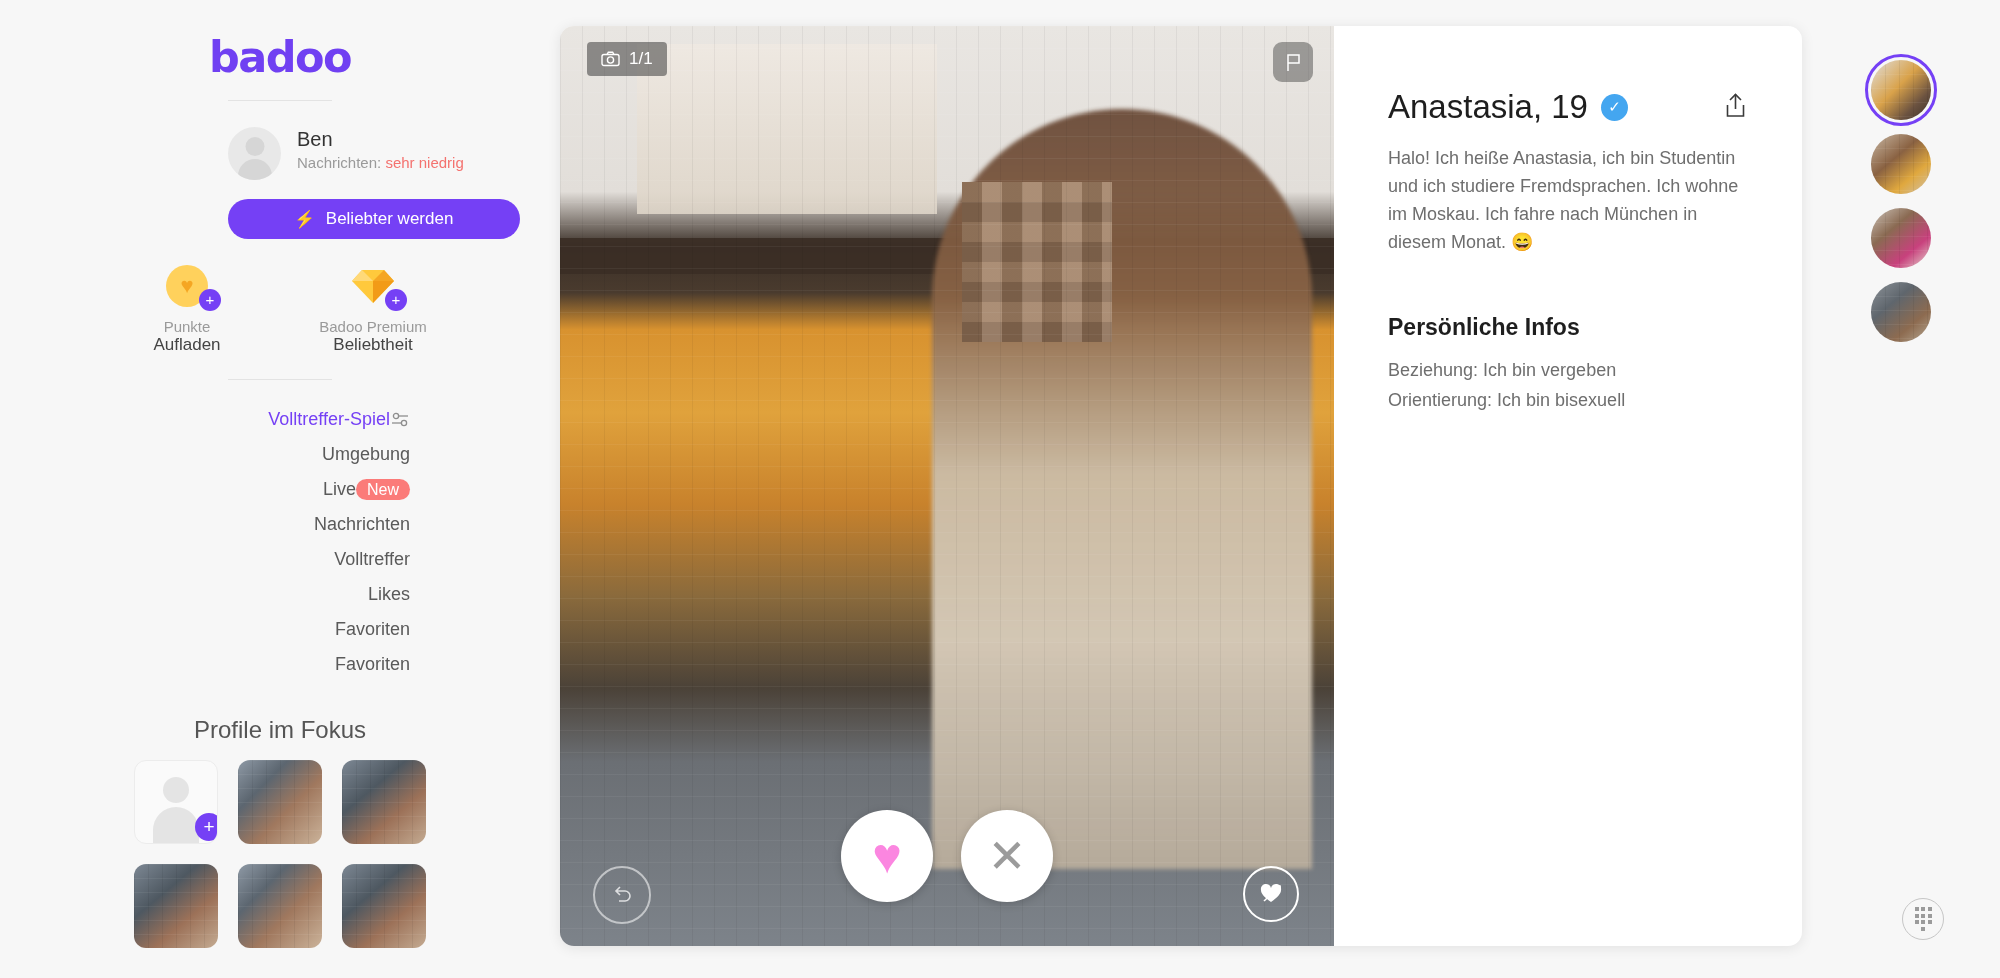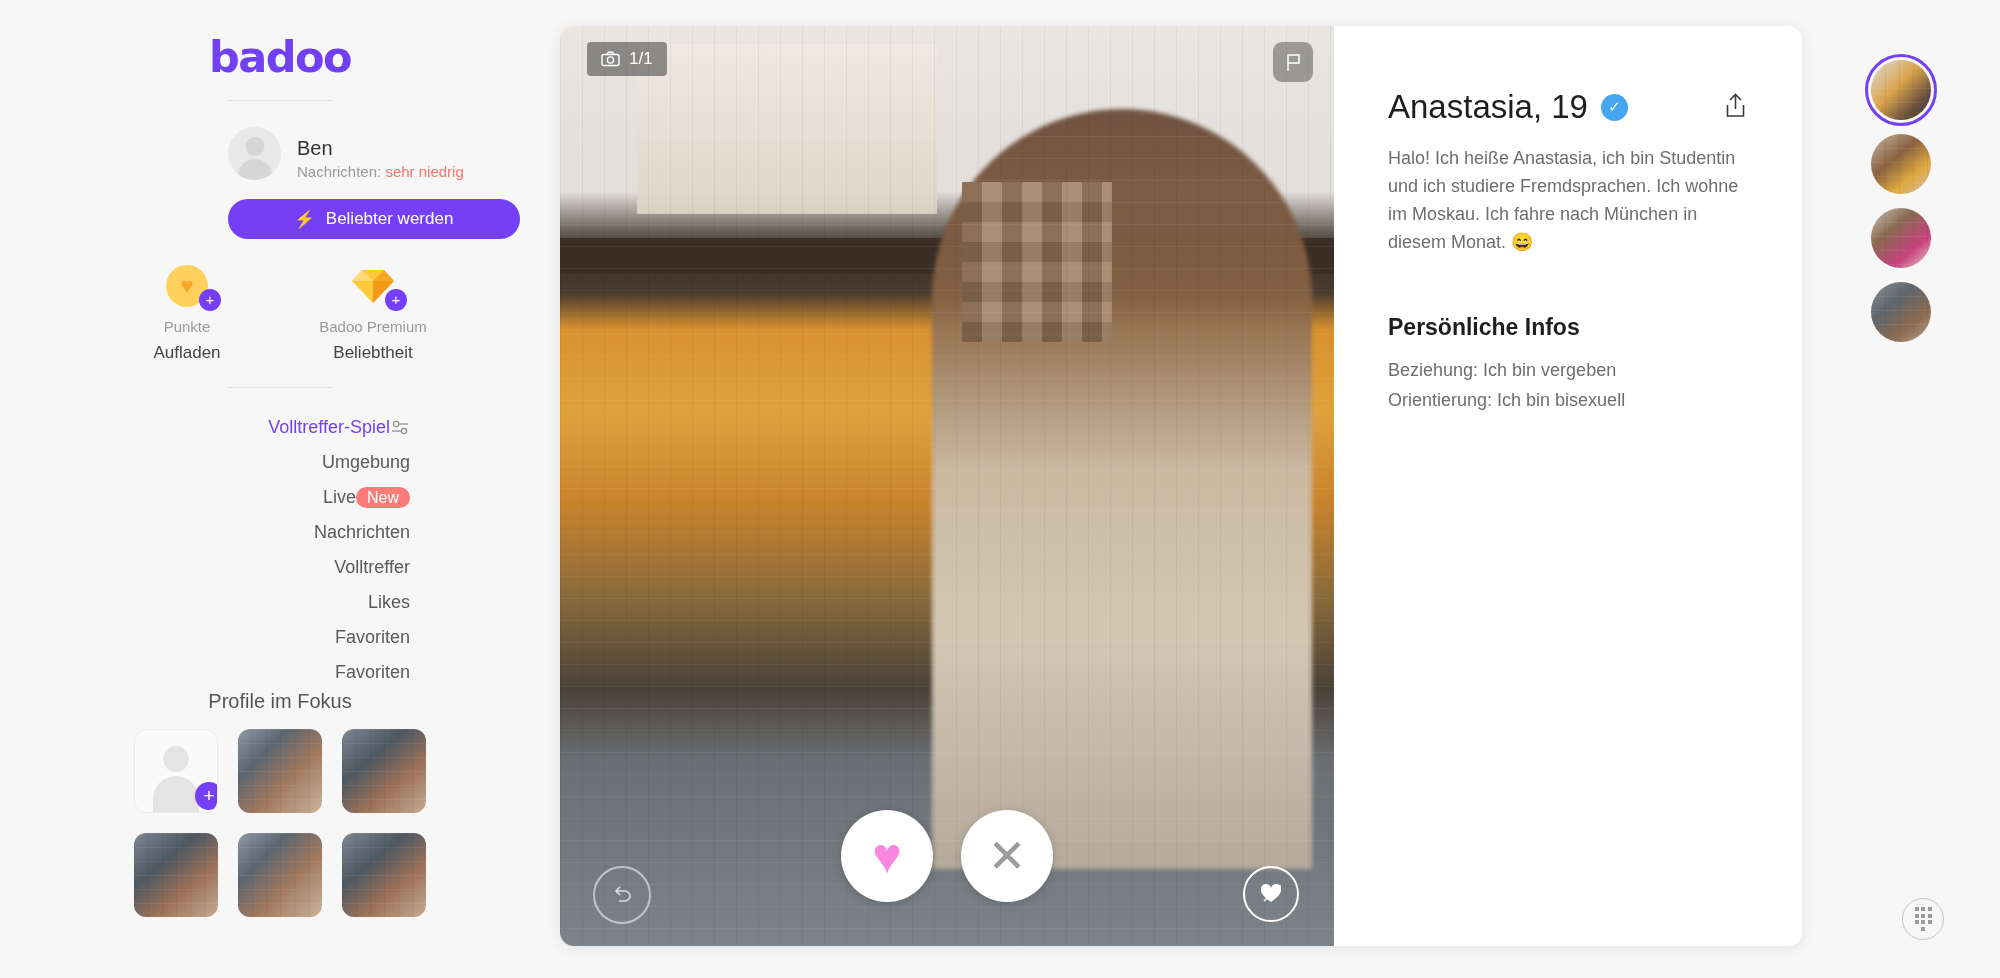--- a/index.html
+++ b/index.html
@@ -18,21 +18,21 @@
     flex: 0 0 560px;
     position: relative;
   }
   .logo-wrap { text-align: center; padding-top: 32px; }
   .logo {
     font-size: 43px; font-weight: bold; color: #7040f2;
     letter-spacing: -1.5px; font-family: "DejaVu Sans", sans-serif;
   }
   .divider { height: 1px; background: #e3e3e3; margin: 18px 228px 0 228px; }
 
-  .user-row { display: flex; align-items: flex-end; padding: 26px 0 0 228px; }
+  .user-row { display: flex; align-items: flex-start; padding: 26px 0 0 228px; }
   .avatar-circle {
     width: 53px; height: 53px; border-radius: 50%;
     background: #e8e8e8; flex: 0 0 53px; position: relative; overflow: hidden;
   }
   .avatar-circle::before {
     content: ""; position: absolute; left: 50%; top: 10px;
     width: 19px; height: 19px; border-radius: 50%;
     background: #d6d6d6; transform: translateX(-50%);
   }
   .avatar-circle::after {
@@ -63,37 +63,37 @@
   }
   .coin-heart { color: #f5a623; font-size: 22px; line-height: 1; }
   .gem { width: 44px; height: 40px; position: relative; }
   .gem svg { display:block; }
   .plus-badge {
     position: absolute; right: 26px; bottom: -2px;
     width: 22px; height: 22px; border-radius: 50%; background: #7540f5;
     color: #fff; font-size: 15px; line-height: 21px; text-align: center;
   }
   .tile-cap1 { font-size: 15px; color: #9a9a9a; margin-top: 9px; }
-  .tile-cap2 { font-size: 17px; color: #444; margin-top: 8px; }
+  .tile-cap2 { font-size: 17px; color: #444; margin-top: 0; }
 
   .divider2 { height: 1px; background: #e3e3e3; margin: 24px 228px 0 228px; }
 
   .nav { margin-top: 22px; padding-left: 228px; padding-right: 150px; }
   .nav-item {
     display: flex; align-items: center; justify-content: flex-end;
     height: 35px; font-size: 18px; color: #5a5a5a; cursor: pointer;
   }
   .nav-item.active { color: #7540f5; }
   .nav-badge {
     background: #fb7b79; color: #fff; font-size: 16px;
     border-radius: 11px; padding: 3px 11px; line-height: 15px;
   }
   .sliders-icon { width: 20px; height: 20px; }
 
-  .focus-title { text-align: center; font-size: 20px; color: #555; }
+  .focus-title { text-align: center; font-size: 24px; color: #555; margin-top: 34px; }
   .focus-grid {
     display: grid; grid-template-columns: repeat(3, 84px); gap: 20px;
     justify-content: center; margin-top: 16px;
   }
   .focus-cell {
     width: 84px; height: 84px; border-radius: 12px; overflow: hidden;
     position: relative; cursor: pointer;
   }
   .focus-add { background: #fafafa; border: 1px solid #ececec; }
   .focus-add::before {

